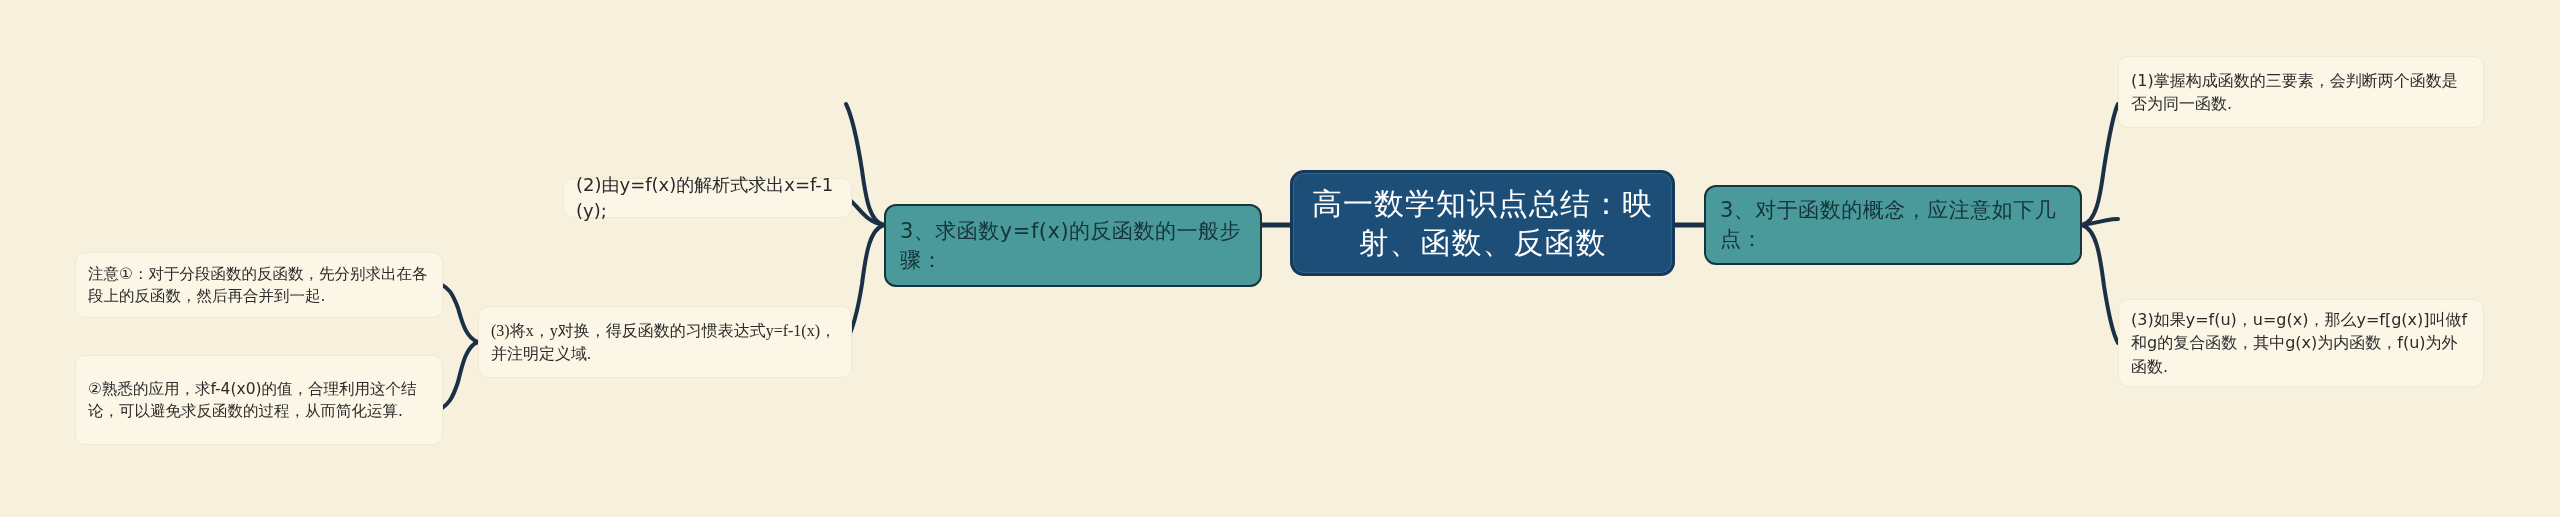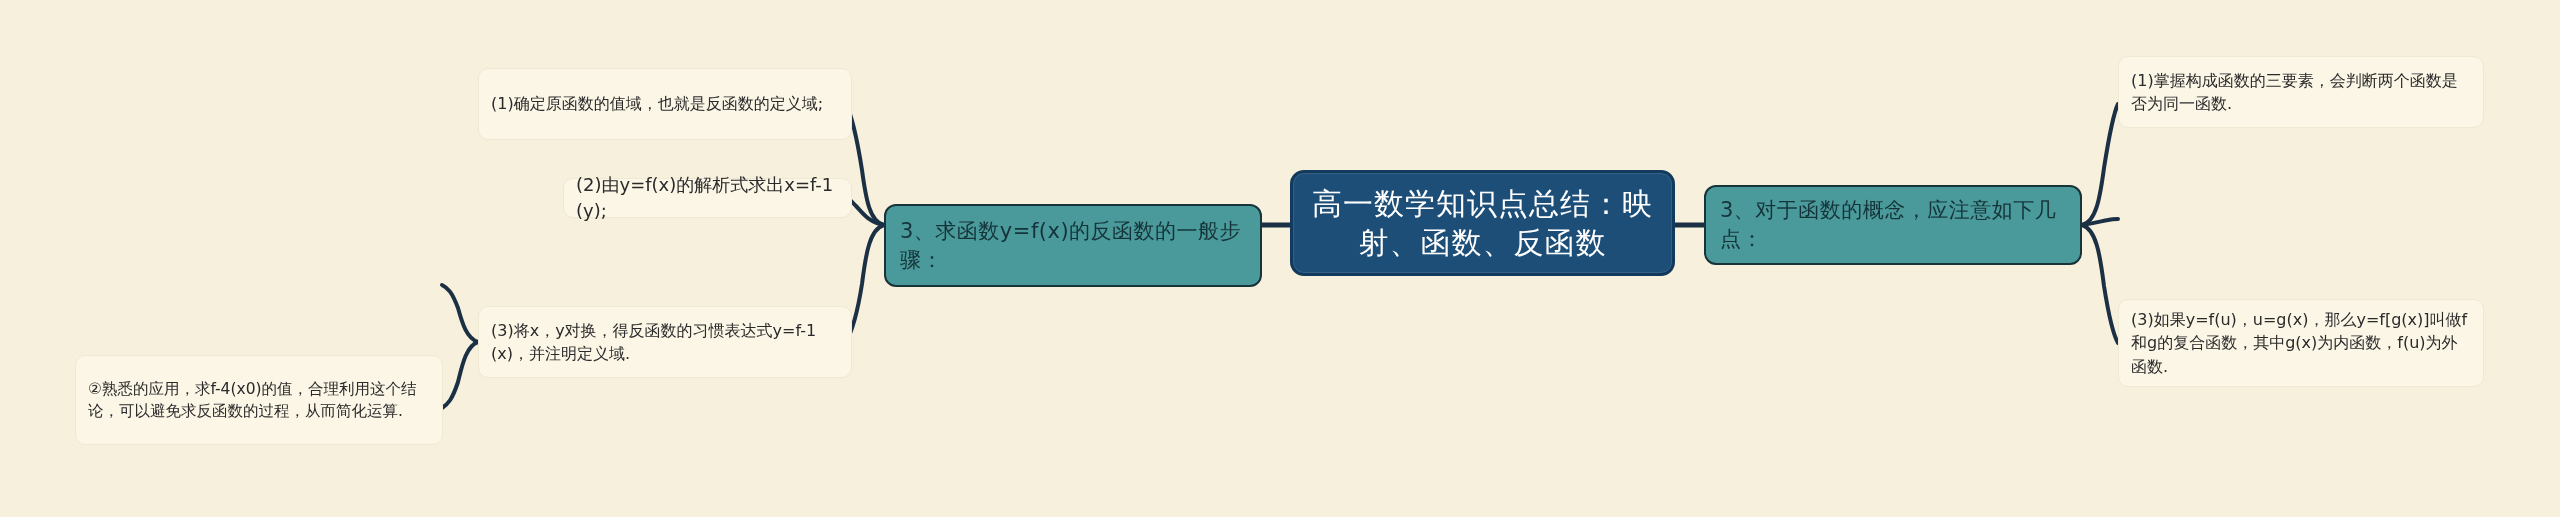--- a/index.html
+++ b/index.html
@@ -111,34 +111,34 @@
 
       <path d="M 478 342 C 466 338, 462 322, 458 308 C 452 292, 448 288, 442 285"></path>
       <path d="M 478 342 C 466 346, 462 366, 458 382 C 452 400, 448 404, 442 408"></path>
 
       <path d="M 2082 225 C 2096 222, 2100 198, 2104 168 C 2110 130, 2114 112, 2118 104"></path>
       <path d="M 2082 225 C 2096 223, 2102 221, 2108 220 C 2112 219, 2114 219, 2118 219"></path>
       <path d="M 2082 225 C 2096 229, 2100 254, 2104 286 C 2110 324, 2114 336, 2118 343"></path>
     </g>
   </svg>
 
+  <div class="node leaf note" style="left:75px; top:252px; width:368px; height:66px;">
+    <span class="txt">注意①：对于分段函数的反函数，先分别求出在各段上的反函数，然后再合并到一起.</span>
+  </div>
 
   <div class="node leaf note" style="left:75px; top:355px; width:368px; height:90px;">
     <span class="txt">②熟悉的应用，求f-4(x0)的值，合理利用这个结论，可以避免求反函数的过程，从而简化运算.</span>
   </div>
 
-  <div class="node leaf" style="left:478px; top:68px; width:374px; height:72px;">
-    <span class="txt">(1)确定原函数的值域，也就是反函数的定义域;</span>
-  </div>
 
   <div class="node leaf small" style="left:563px; top:178px; width:289px; height:40px;">
     <span class="txt">(2)由y=f(x)的解析式求出x=f-1(y);</span>
   </div>
 
-  <div class="node leaf" style="left:478px; top:306px; width:374px; height:72px;">
+  <div class="node leaf" style="left:478px; top:306px; width:374px; height:72px;font-family:Liberation Serif, serif;">
     <span class="txt">(3)将x，y对换，得反函数的习惯表达式y=f-1(x)，并注明定义域.</span>
   </div>
 
   <div class="node branch" style="left:884px; top:185px; width:378px; height:83px;margin-top:19px;">
     <span class="txt">3、求函数y=f(x)的反函数的一般步骤：</span>
   </div>
 
   <div class="node root" style="left:1290px; top:170px; width:385px; height:106px;">
     <span class="txt">高一数学知识点总结：映射、函数、反函数</span>
   </div>

